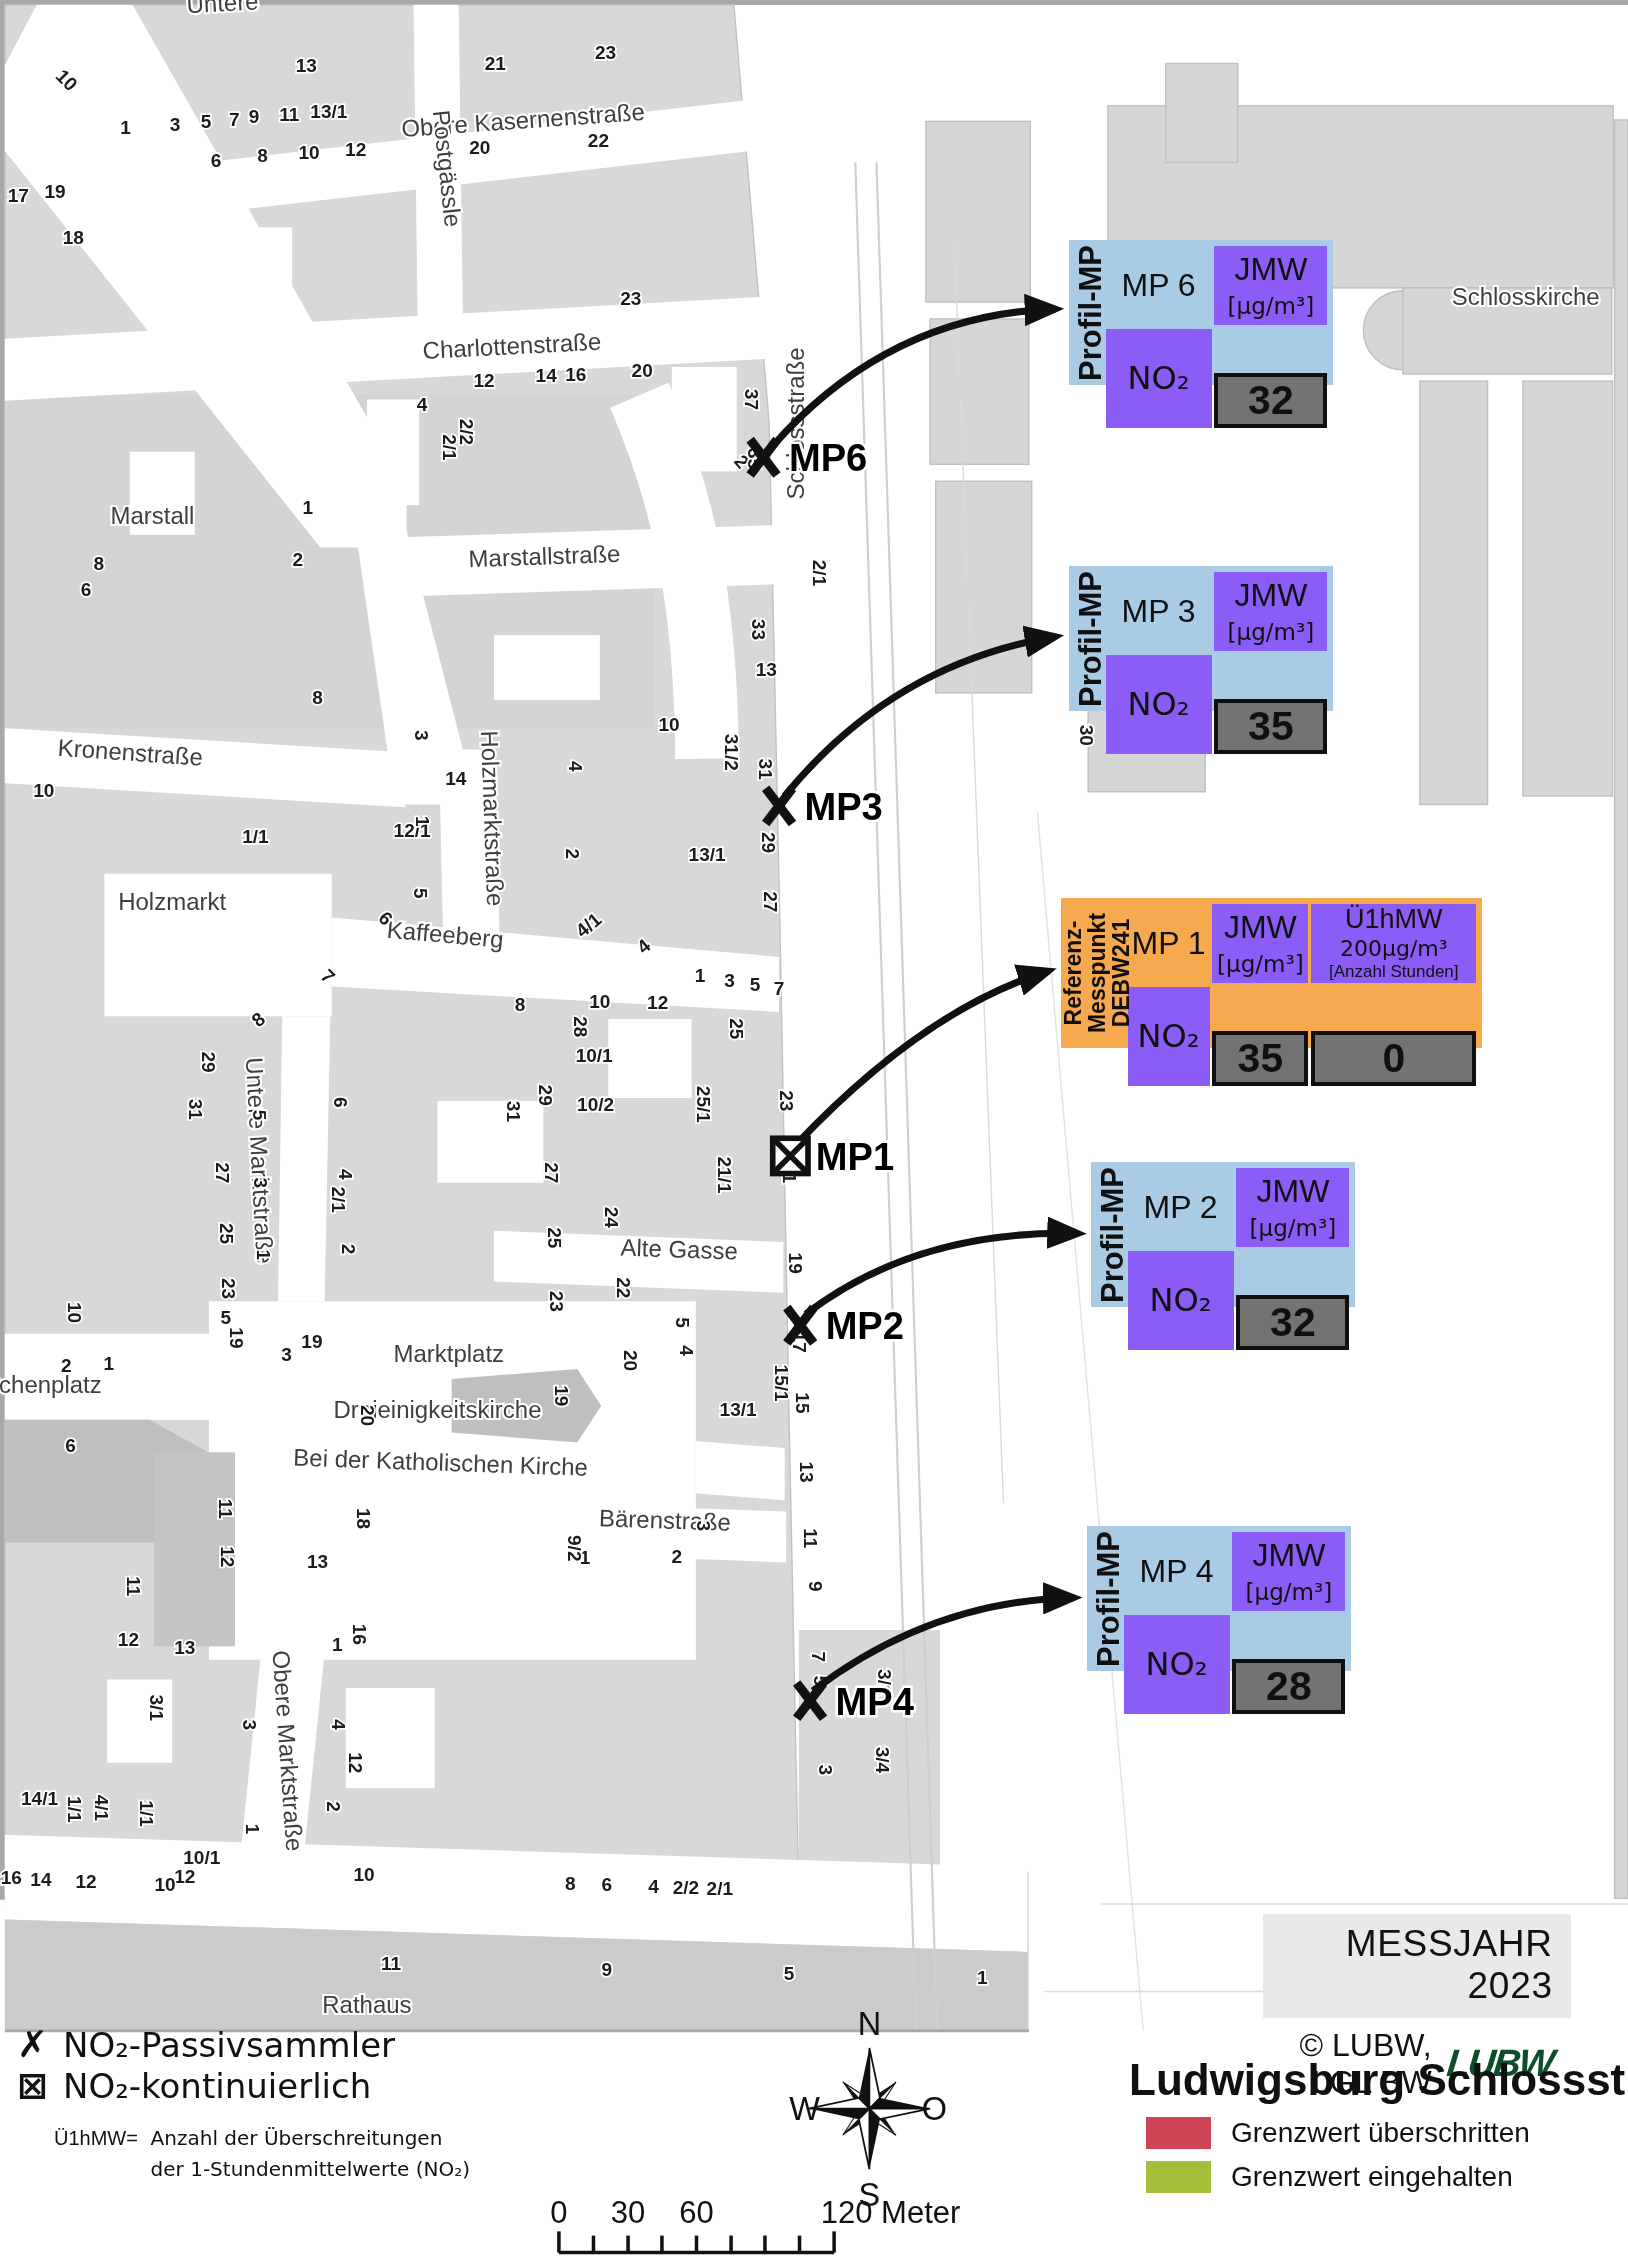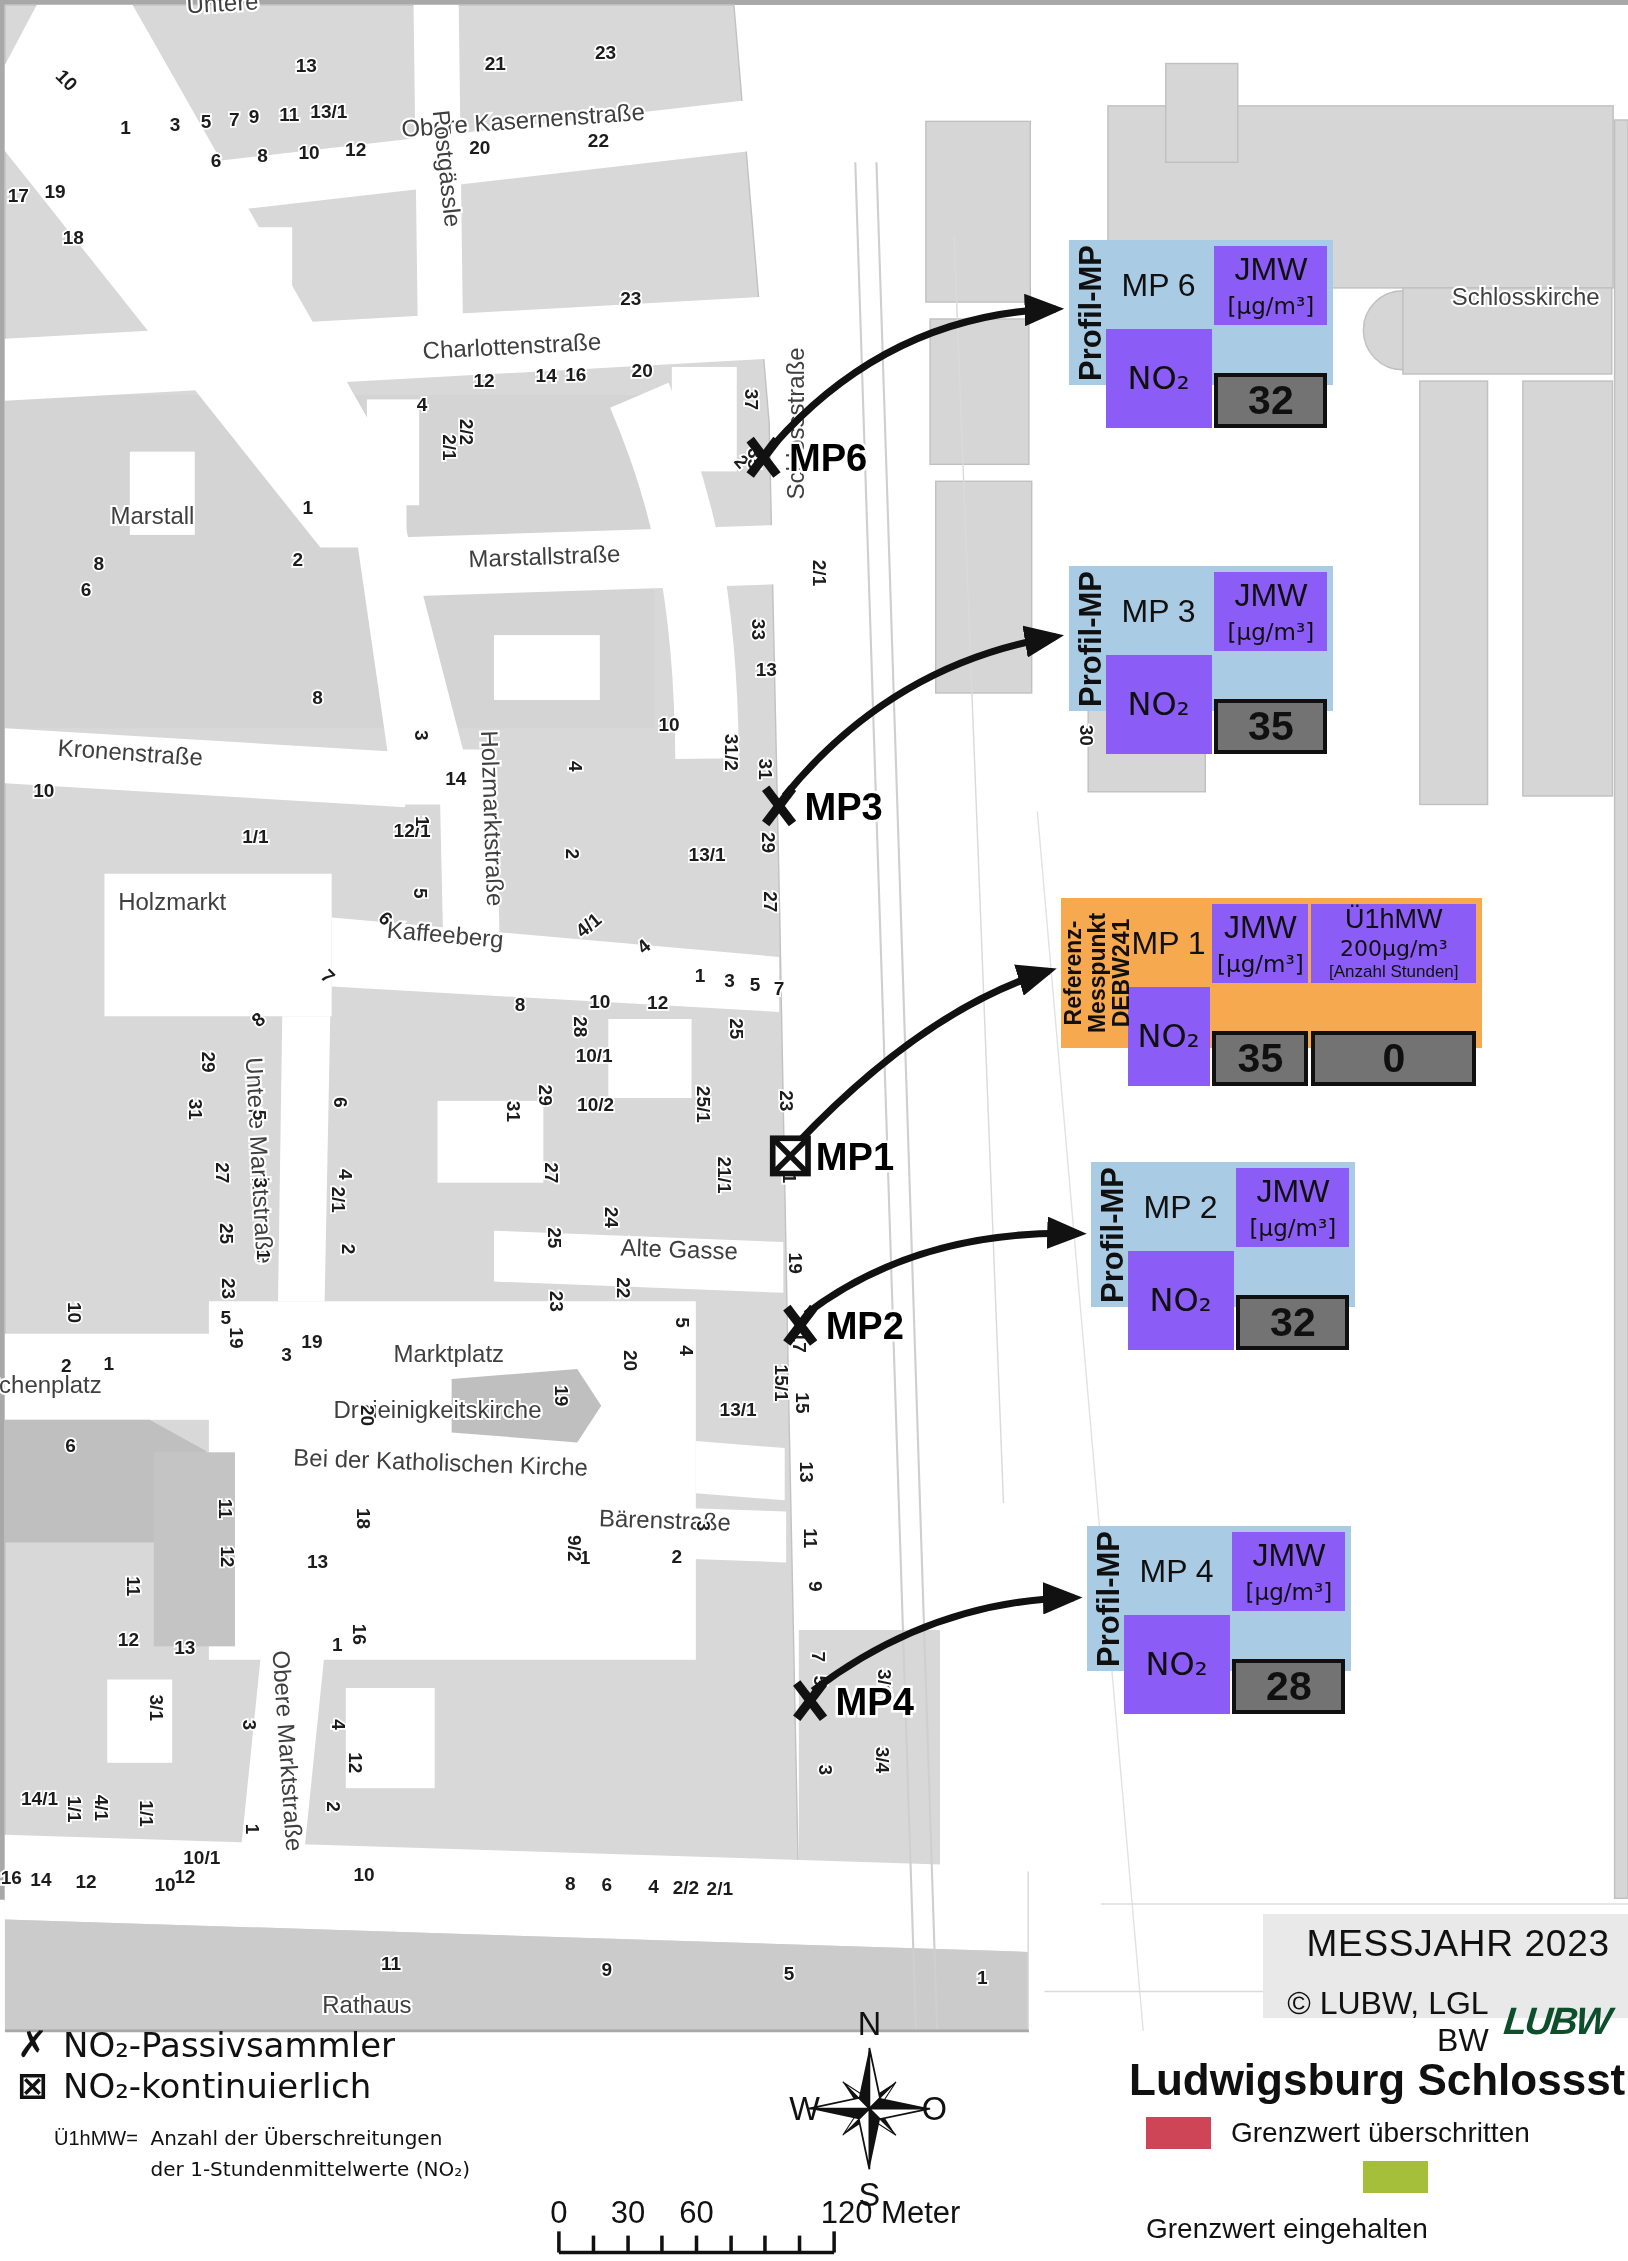--- a/index.html
+++ b/index.html
@@ -39,21 +39,21 @@
   .pollu{font-size:32px;}
   .value{background:#737373;border:4.2px solid #101010;font-size:41px;font-weight:bold;
          display:flex;align-items:center;justify-content:center;color:#101010;margin-top:44px;}
 
   
   .legrow{position:absolute;display:flex;align-items:center;gap:14px;font-size:34px;color:#111;}
   .legrow .sym{font-size:37px;font-weight:bold;width:32px;display:inline-block;}
   .u1block{position:absolute;display:flex;gap:12.7px;font-size:20px;color:#111;line-height:31px;}
 
   
-  .messbox{position:absolute;left:1263px;top:1914px;width:365px;height:104px;background:#e9e9e9;
+  .messbox{position:absolute;left:1263px;top:1914px;width:308px;height:104px;background:#e9e9e9;
            box-sizing:border-box;padding:8.5px 18.3px 0 0;text-align:right;}
   .messbox .mj{font-size:37px;letter-spacing:0.7px;color:#111;}
   .messbox .cp{margin-top:20px;display:flex;justify-content:flex-end;align-items:center;gap:15.5px;font-size:32px;color:#111;}
   .lubw-logo{font-style:italic;font-weight:bold;font-size:38px;color:#0d4e2b;letter-spacing:-2.1px;transform:skewX(-6deg);display:inline-block;}
   .maptitle{position:absolute;left:1129px;top:2055px;font-size:44px;font-weight:bold;color:#101010;white-space:nowrap;}
   .swrow{position:absolute;display:flex;align-items:flex-end;gap:20px;font-size:28px;color:#111;}
   .swatch{width:65px;height:32px;display:inline-block;}
 </style>
 </head>
 <body>
@@ -507,19 +507,19 @@
       <span class="lubw-logo">LUBW</span>
     </div>
   </div>
 
   <div class="maptitle">Ludwigsburg Schlossstraße</div>
 
   <div class="swrow" style="left:1146px;top:2117px;">
     <span class="swatch" style="background: rgb(207, 69, 88);"></span>
     <span>Grenzwert überschritten</span>
   </div>
-  <div class="swrow" style="left:1146px;top:2161px;flex-direction:column;">
+  <div class="swrow" style="left:1146px;top:2161px;">
     <span class="swatch" style="background: rgb(166, 191, 59);"></span>
     <span>Grenzwert eingehalten</span>
   </div>
 
 </div>
 
 
 </body></html>

